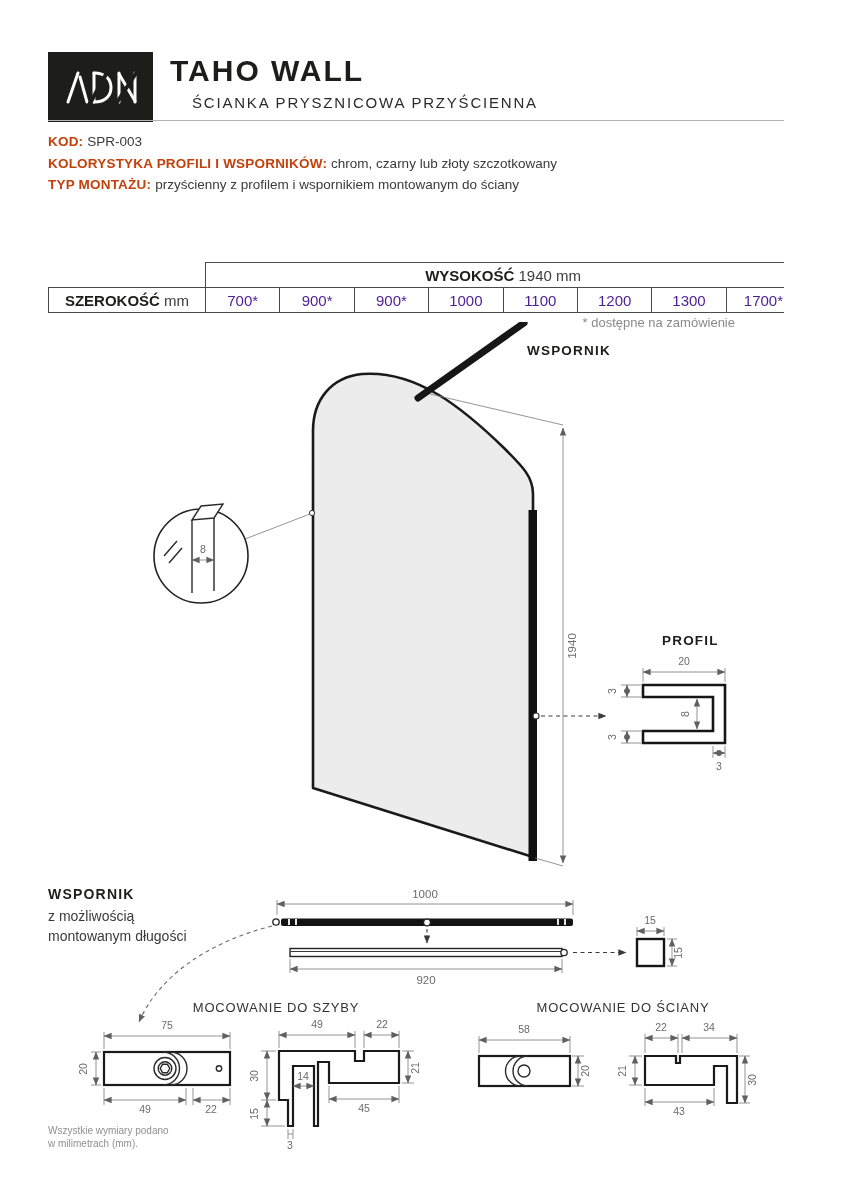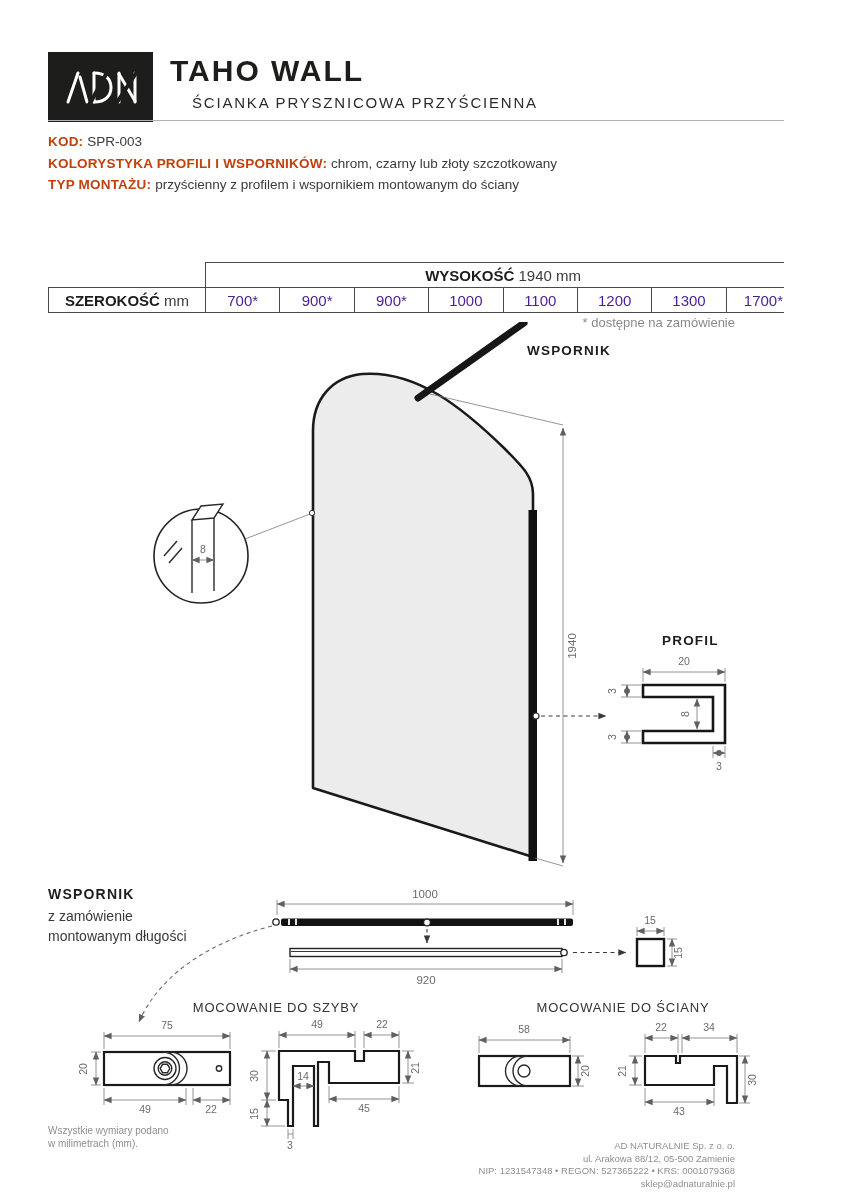--- a/index.html
+++ b/index.html
@@ -162,21 +162,21 @@
       <text class="dim" x="616" y="737" text-anchor="middle" transform="rotate(-90 616 737)">3</text>
 
       <path class="dline" d="M713,746 V758 M725,746 V758"></path>
       <line class="dline" x1="713" y1="753" x2="725" y2="753" marker-start="url(#arr)" marker-end="url(#arr)"></line>
       <text class="dim" x="719" y="770" text-anchor="middle">3</text>
     </g>
   </svg>
 
   <div class="wsp-text">
     <b>WSPORNIK</b>
-    <span>z zamówienie</span><br>
+    <span>z możliwością</span><br>
     <span>montowanym długości</span>
   </div>
 
   <svg class="draw" style="top:880px" width="849" height="275" viewBox="0 880 849 275">
 
     <g>
       <path class="dline" d="M277,915 V900 M573,915 V900"></path>
       <line class="dline" x1="277" y1="904" x2="573" y2="904" marker-start="url(#arr)" marker-end="url(#arr)"></line>
       <text class="dimbig" x="425" y="898" text-anchor="middle">1000</text>
       <rect x="281" y="918.5" width="292" height="7.5" rx="2" fill="#131313"></rect>
@@ -286,19 +286,13 @@
       <path class="dline" d="M739,1056 H750 M739,1103 H750"></path>
       <line class="dline" x1="745" y1="1056" x2="745" y2="1103" marker-start="url(#arr)" marker-end="url(#arr)"></line>
       <text class="dim" x="756" y="1080" text-anchor="middle" transform="rotate(-90 756 1080)">30</text>
     </g>
   </svg>
 
   <div class="footer-left">
     <span>Wszystkie wymiary podano</span><br>
     <span>w milimetrach (mm).</span>
   </div>
-  <div class="footer-right">
-    <span>AD NATURALNIE Sp. z o. o.</span><br>
-    <span>ul. Arakowa 88/12, 05-500 Zamienie</span><br>
-    <span>NIP: 1231547348  •  REGON: 527365222  •  KRS: 0001079368</span><br>
-    <span>sklep@adnaturalnie.pl</span>
-  </div>
 </div>
 
 </body></html>

